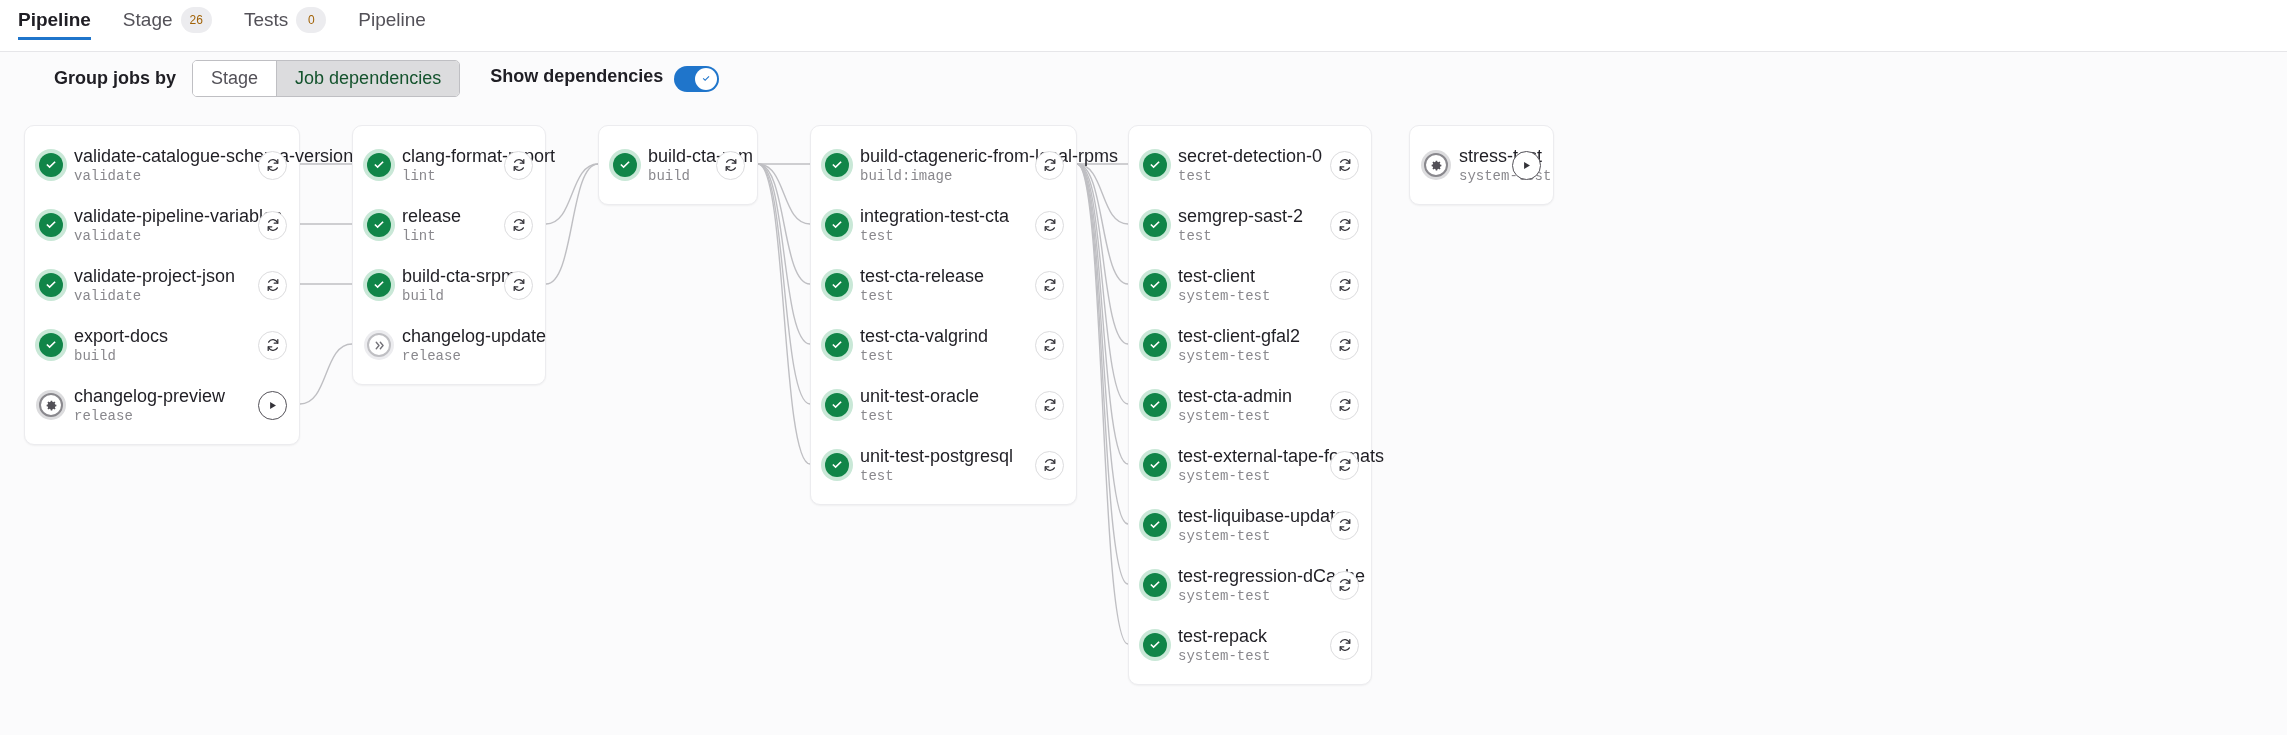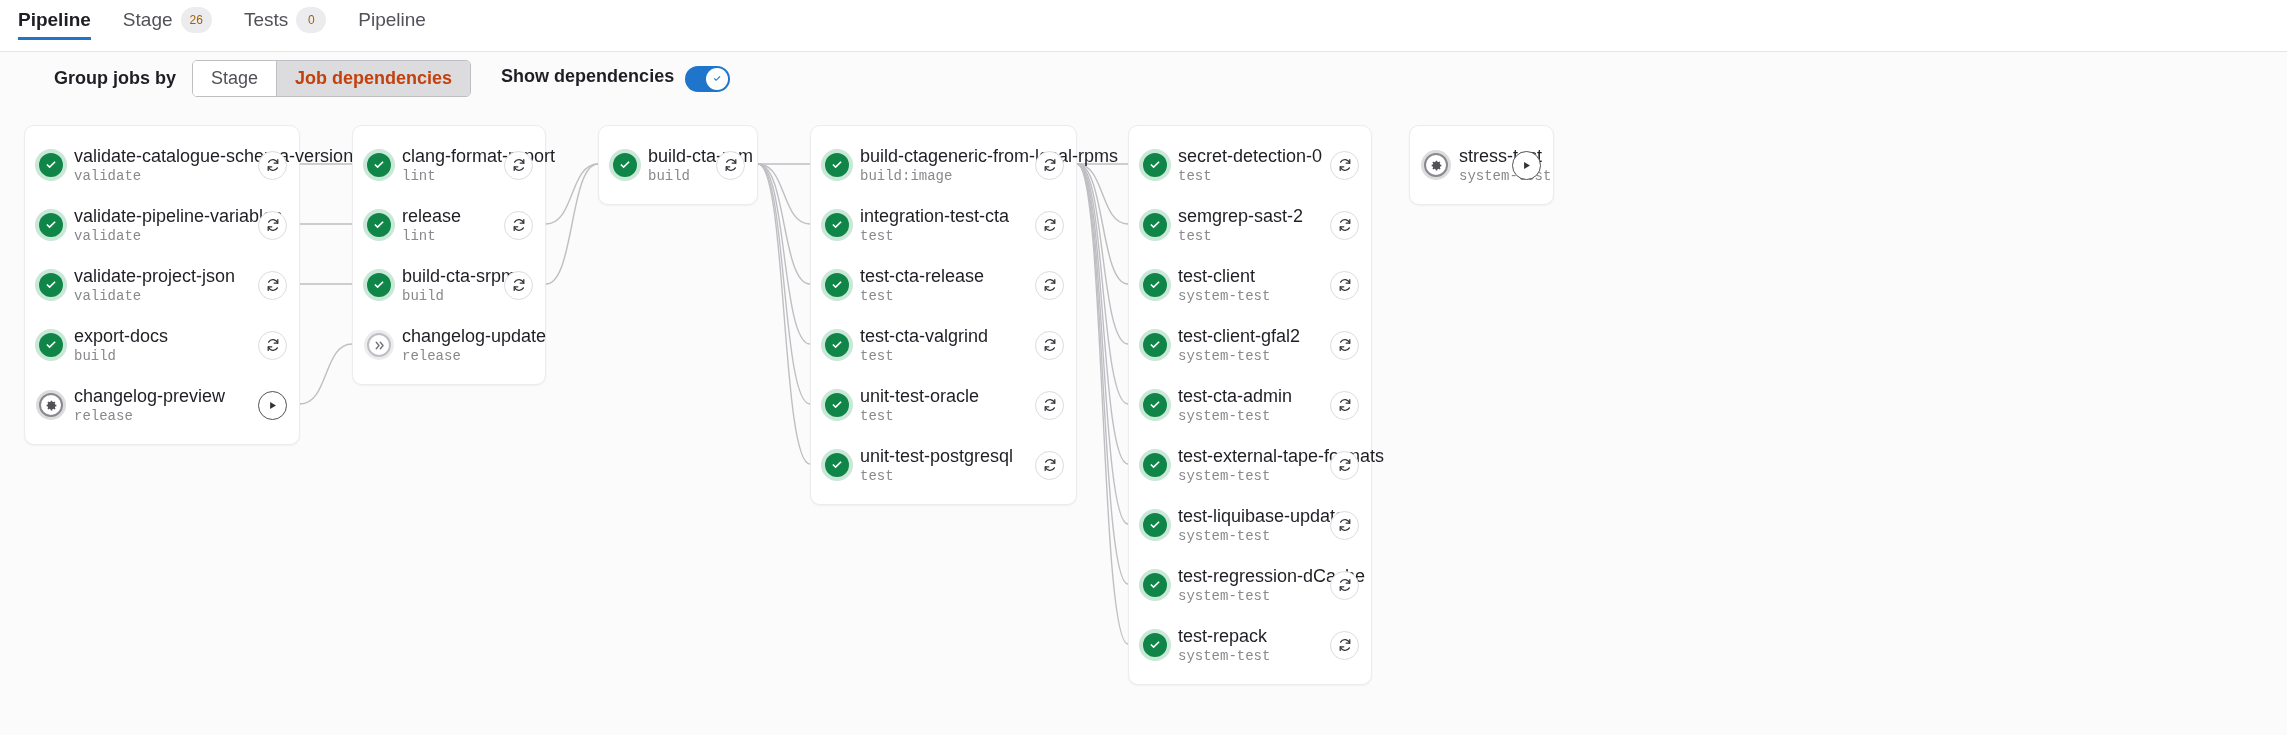--- a/index.html
+++ b/index.html
@@ -87,21 +87,21 @@
     font-family: inherit;
     font-size: 18px;
     color: #535158;
     background: #ffffff;
     border: none;
     padding: 7px 18px;
     cursor: pointer;
     white-space: nowrap;
   }
   .seg-btn + .seg-btn { border-left: 1px solid #bfbfc3; }
-  .seg-btn.selected { background: #dcdcde; color: #c2410c; font-weight: bold; }
+  .seg-btn.selected { background: #dcdcde; color: #14532d; }
 
   #dep-toggle-wrap {
     display: flex;
     gap: 11px;
     margin-left: 14px;
   }
   #dep-toggle-label {
     font-size: 18px;
     font-weight: bold;
     color: #1f1e24;

